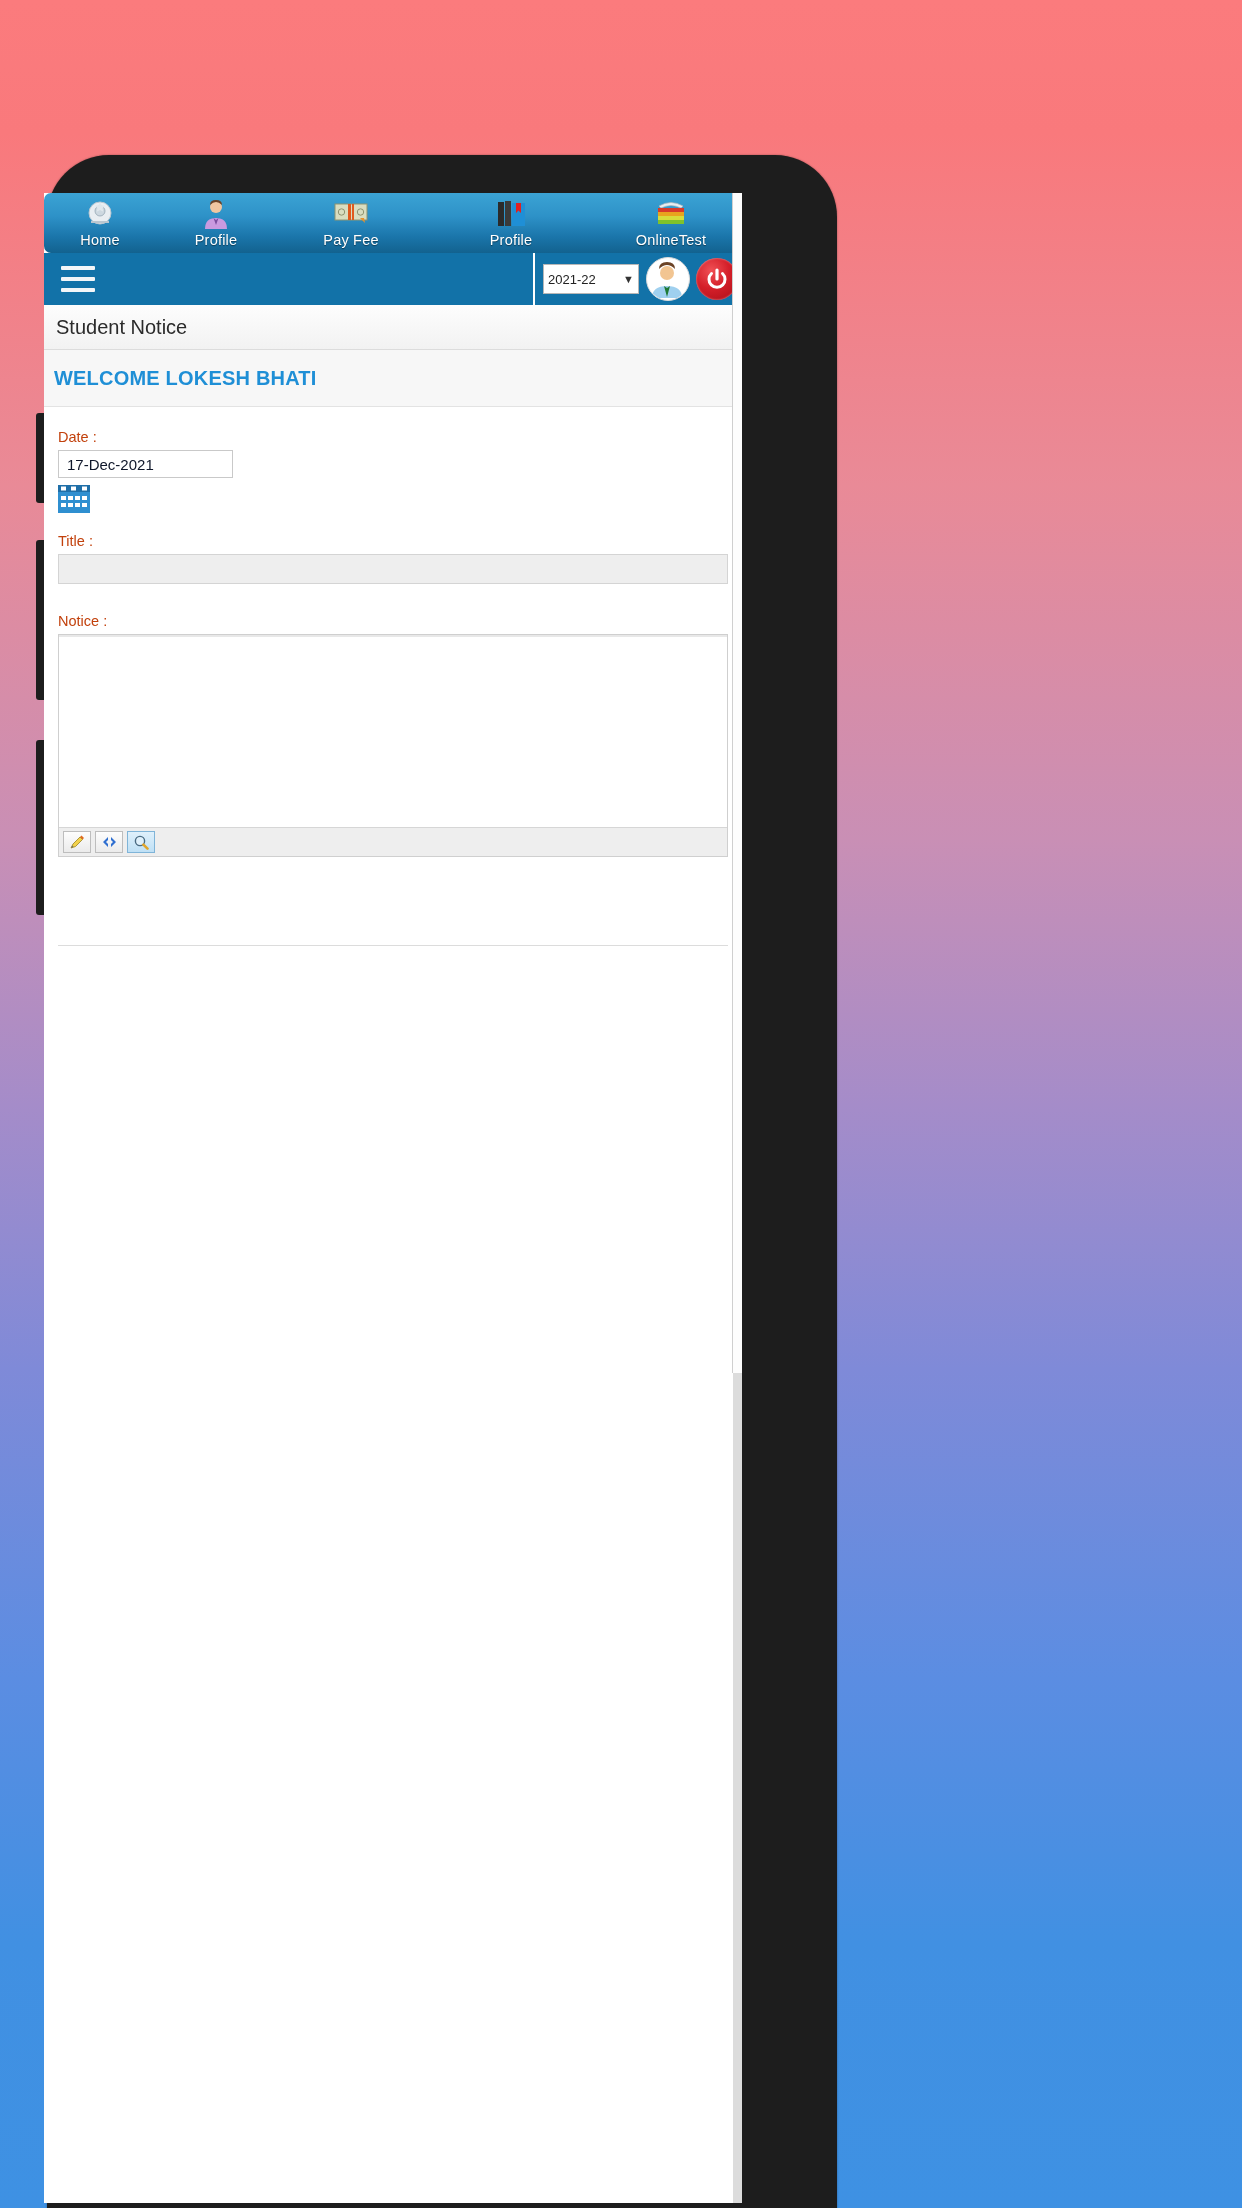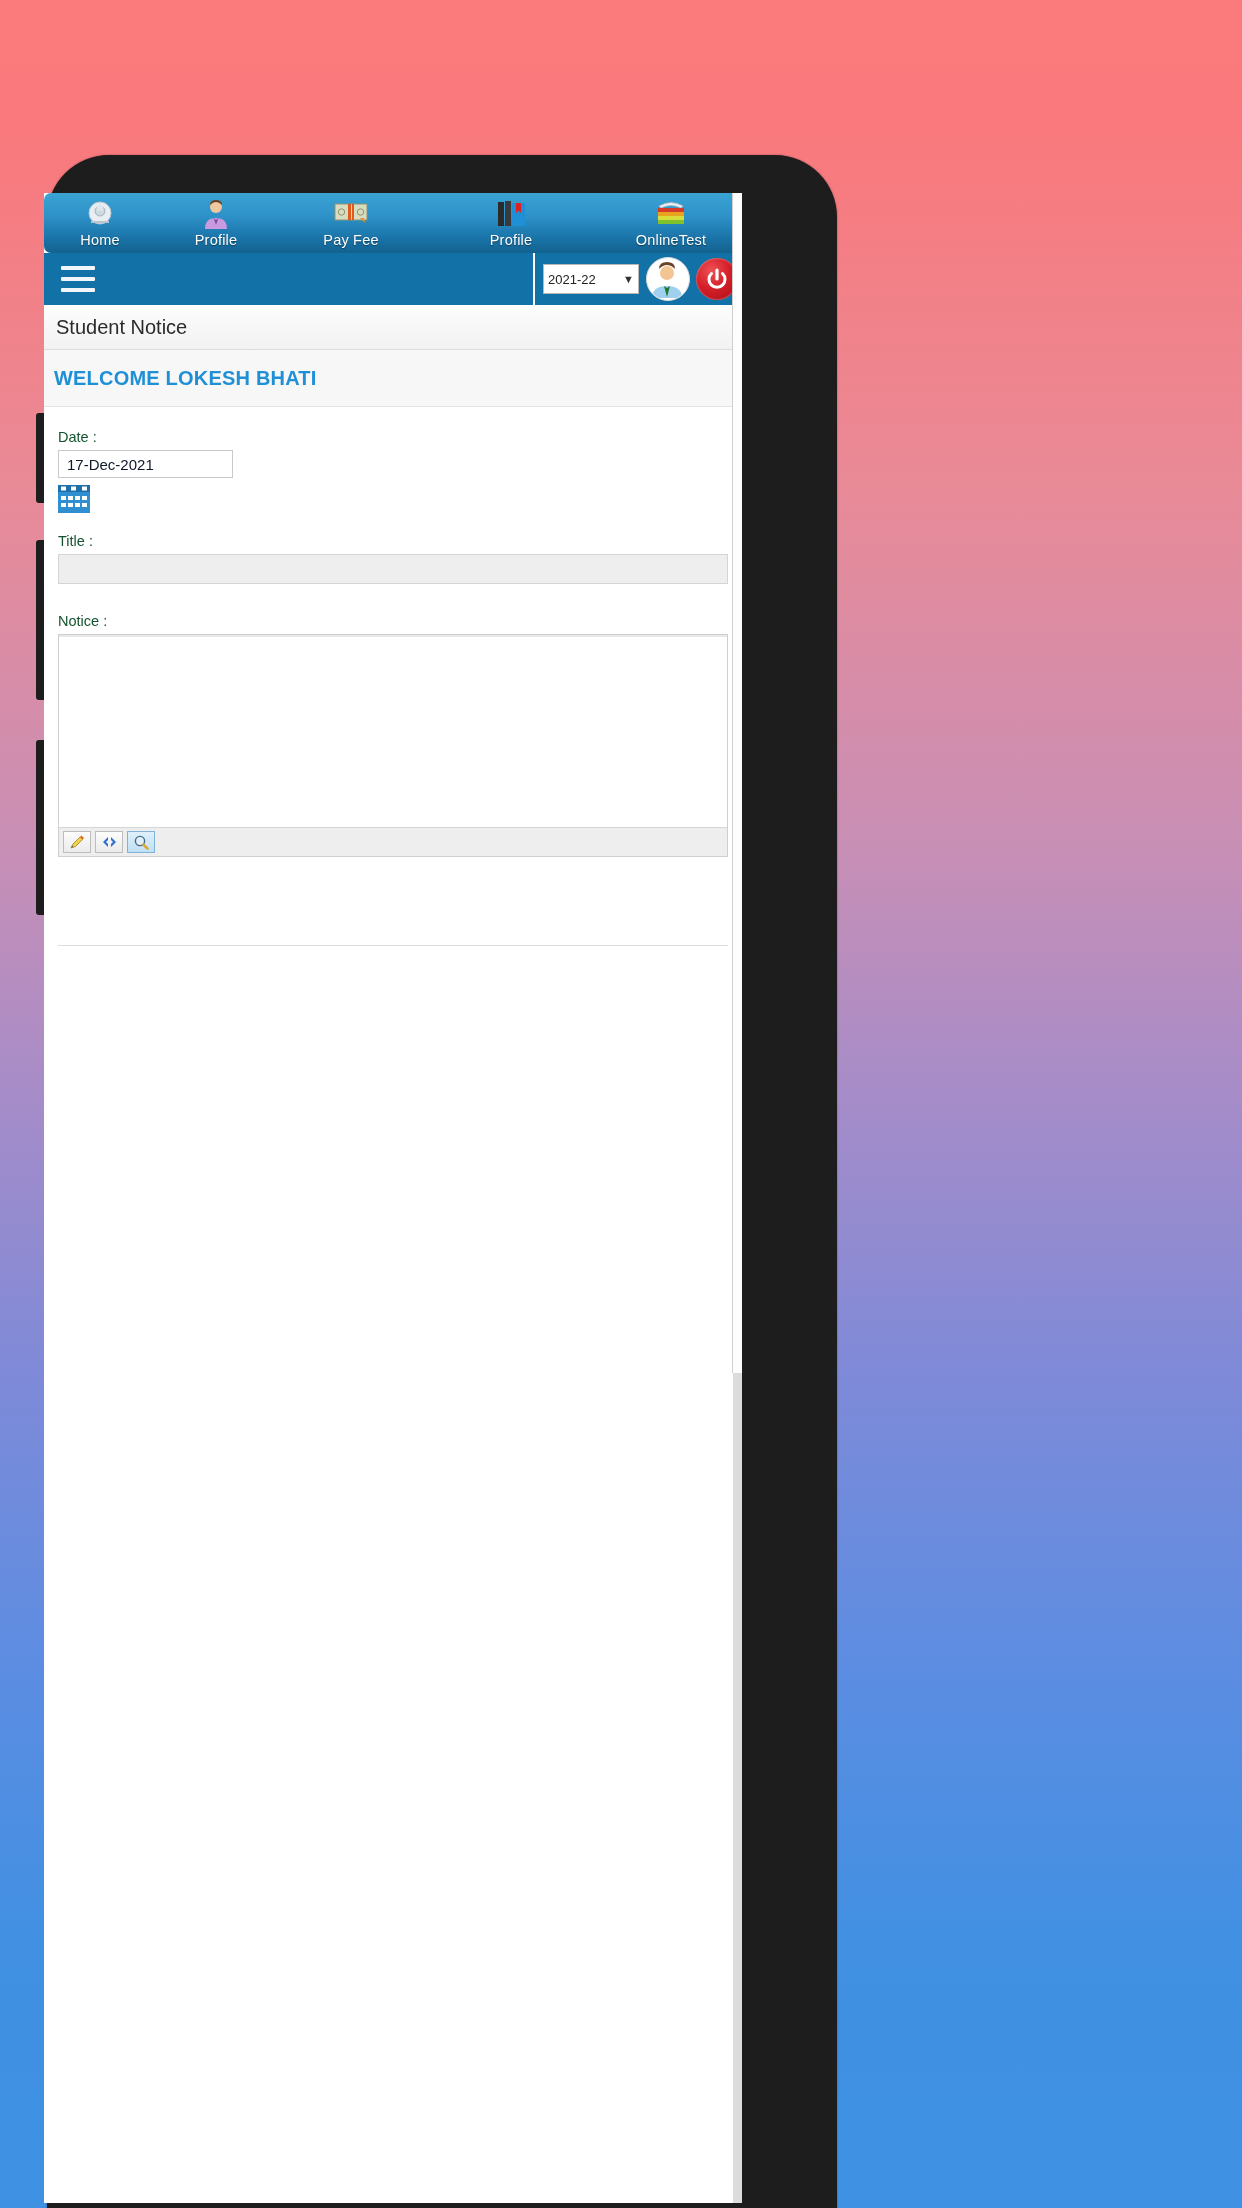--- a/index.html
+++ b/index.html
@@ -197,21 +197,21 @@
   }
   #section-title {
     font-size: 20px;
     color: #2b2b2b;
   }
 
   #form-area { padding: 22px 14px 0 14px; }
 
   .field-label {
     font-size: 14.5px;
-    color: #14532d;
+    color: #c2410c;
     margin-bottom: 5px;
   }
 
   #date-input {
     width: 175px;
     height: 28px;
     background: #ffffff;
     border: 1px solid #c9c9c9;
     font-size: 15px;
     color: #0f172a;

